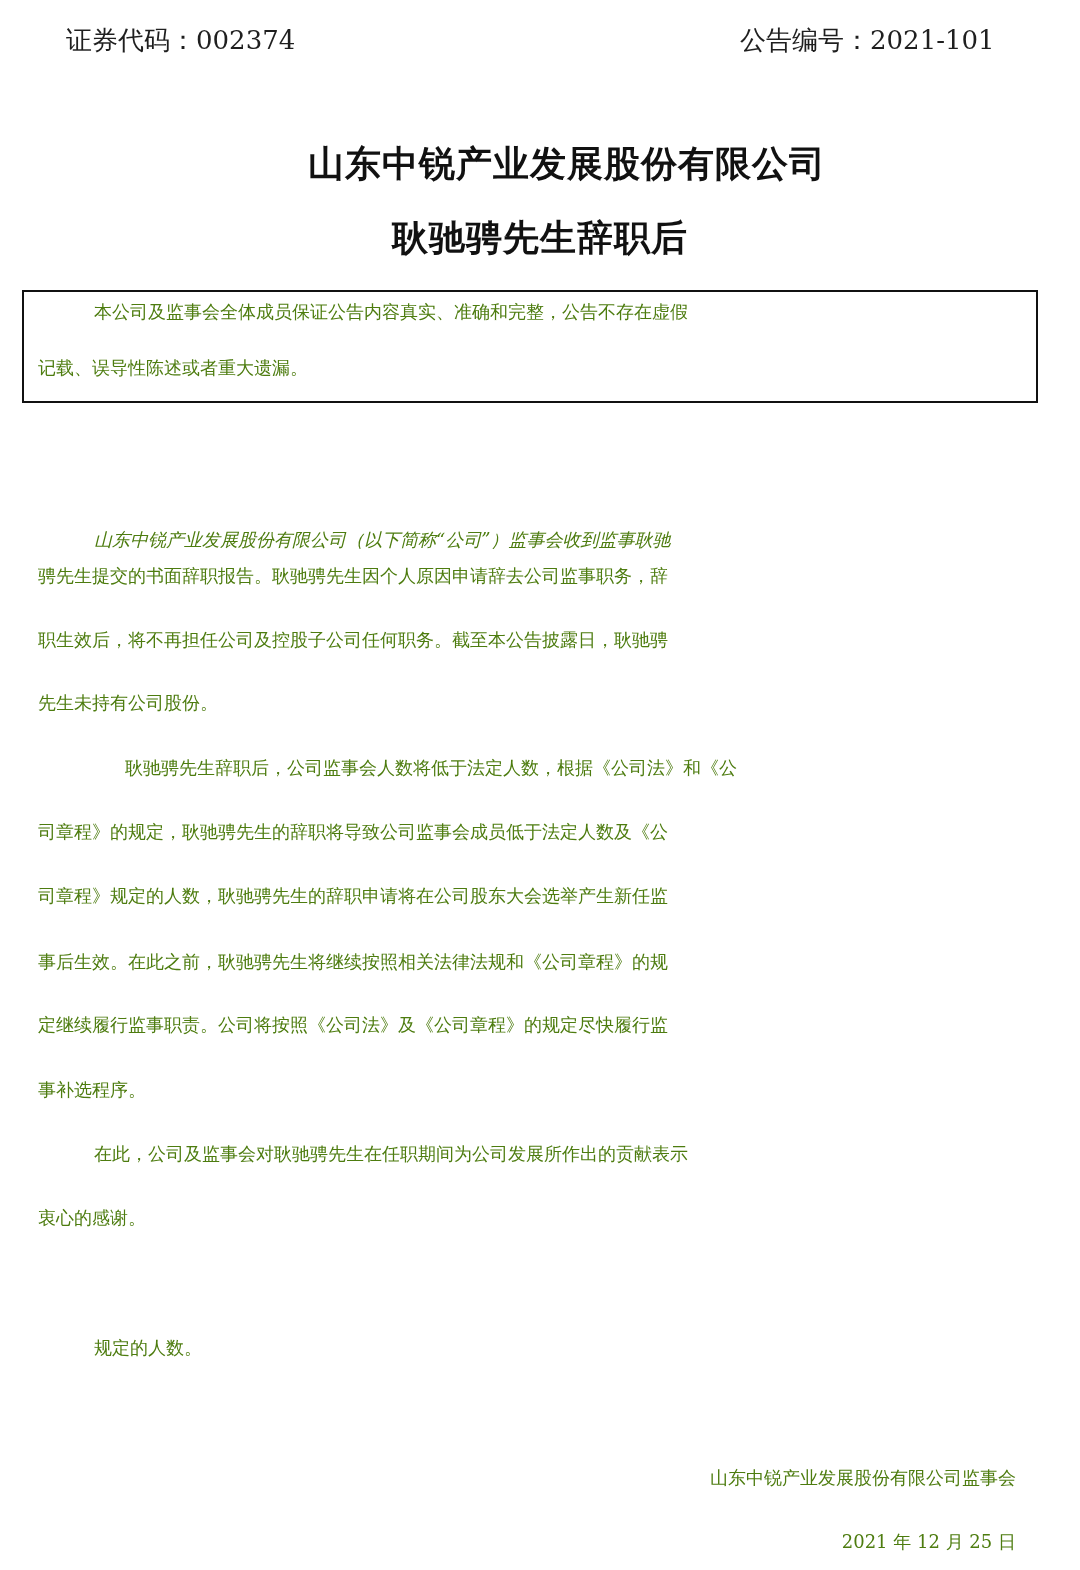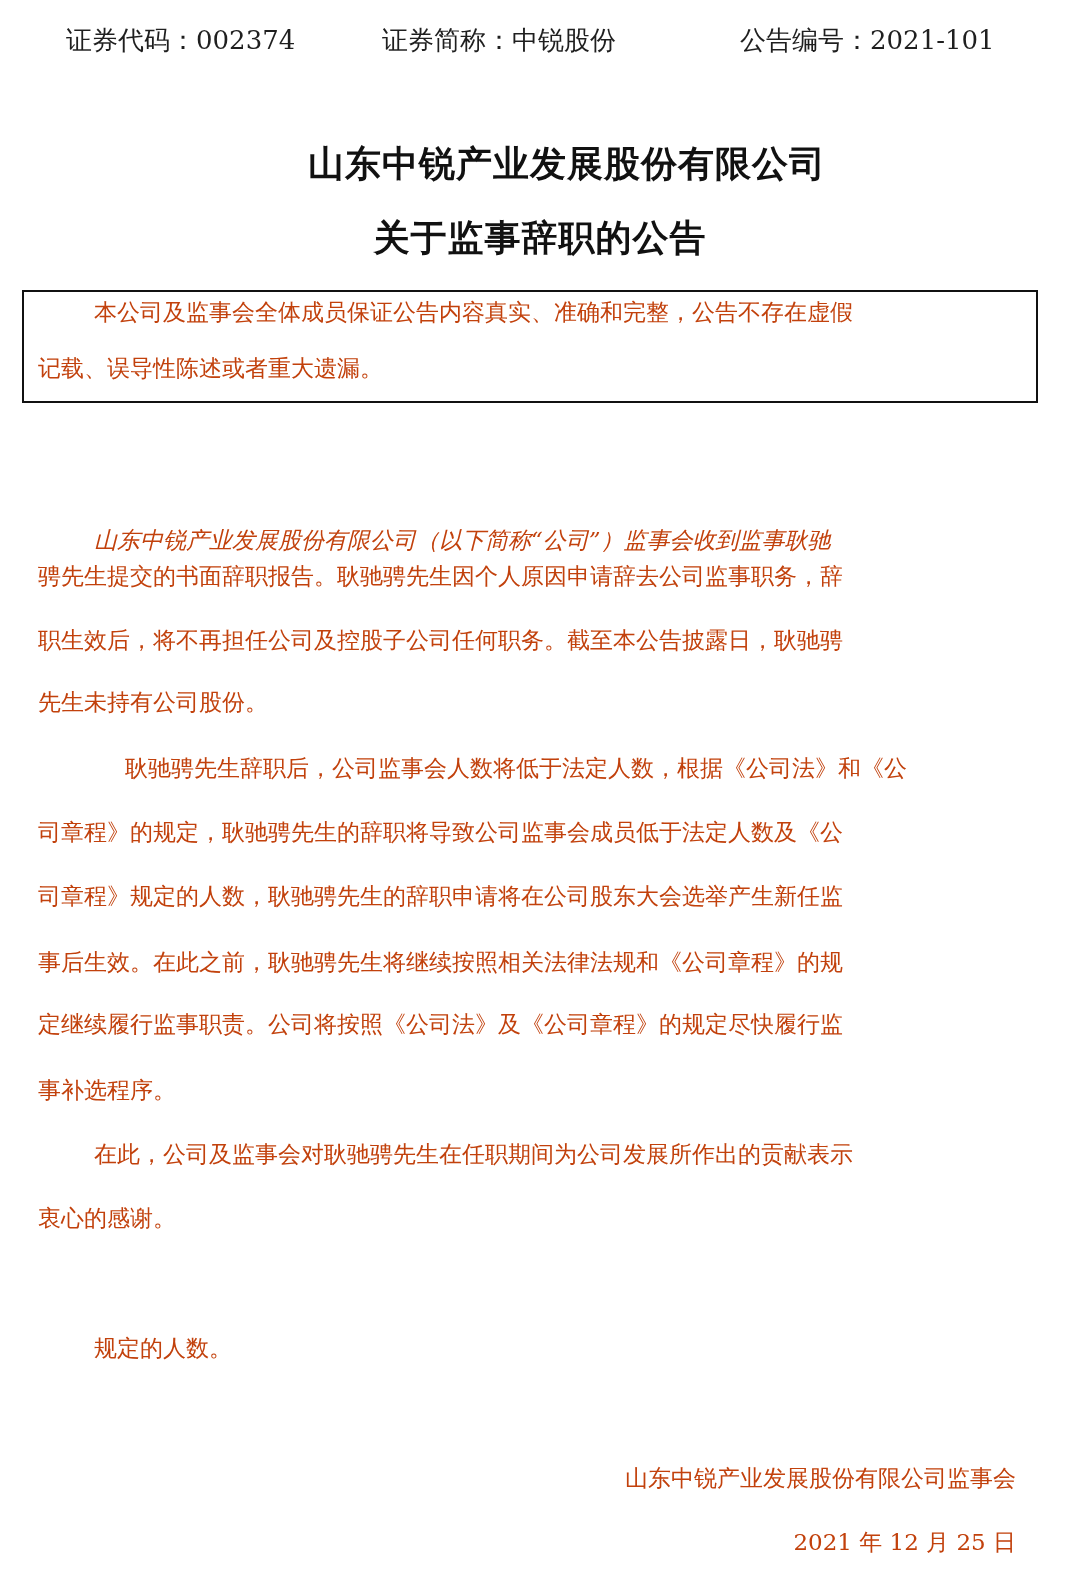--- a/index.html
+++ b/index.html
@@ -50,43 +50,42 @@
       left: 22px;
       top: 290px;
       width: 1016px;
       height: 113px;
       border: 2px solid #111111;
       box-sizing: border-box;
     }
     .line {
       position: absolute;
       left: 38px;
-      font-size: 23px;
+      font-size: 18px;
       line-height: 40px;
       white-space: nowrap;
-      color: #c2410c;
+      color: #4d7c0f;
     }
     .line.indent { left: 94px; }
     .line.right {
       left: auto;
       right: 64px;
       text-align: left;
     }
   </style>
 </head>
 <body>
 
 <div class="header-line">
   <span class="hitem" style="left:66px;">证券代码：002374</span>
-  <span class="hitem" style="left:382px;">证券简称：中锐股份</span>
   <span class="hitem" style="left:740px;">公告编号：2021-101</span>
 </div>
 
 <div class="title t1">山东中锐产业发展股份有限公司</div>
-<div class="title t2">关于监事辞职的公告</div>
+<div class="title t2">耿驰骋先生辞职后</div>
 
 <div class="disclaimer-box"></div>
 <div class="line indent" style="top:292px;">本公司及监事会全体成员保证公告内容真实、准确和完整，公告不存在虚假</div>
 <div class="line" style="top:348px;">记载、误导性陈述或者重大遗漏。</div>
 
 <div>
   <div class="line indent" style="top:520px;font-style:italic;">山东中锐产业发展股份有限公司（以下简称“公司”）监事会收到监事耿驰</div>
   <div class="line" style="top:556px;">骋先生提交的书面辞职报告。耿驰骋先生因个人原因申请辞去公司监事职务，辞</div>
   <div class="line" style="top:620px;">职生效后，将不再担任公司及控股子公司任何职务。截至本公告披露日，耿驰骋</div>
   <div class="line" style="top:684px;font-family:Liberation Mono, monospace;">先生未持有公司股份。</div>

